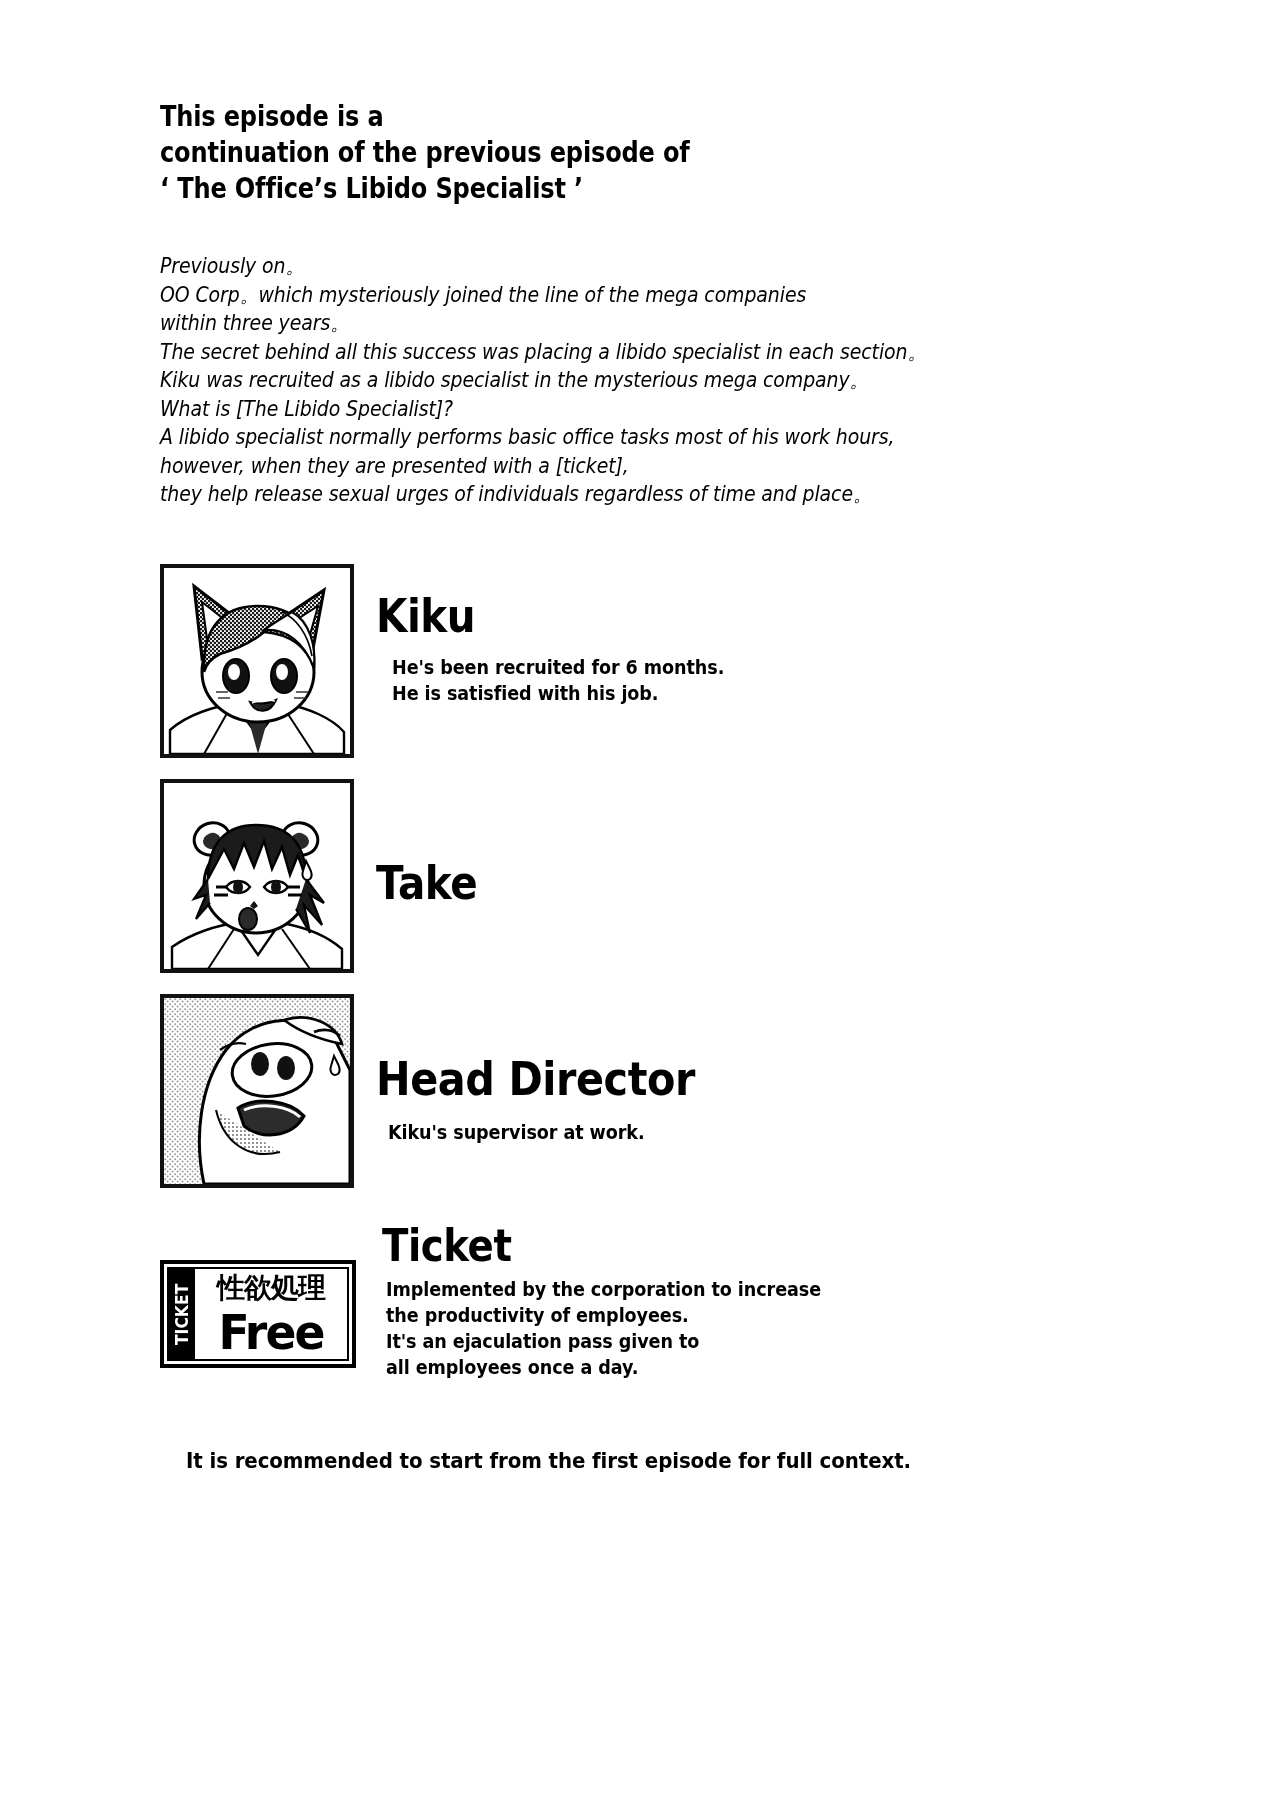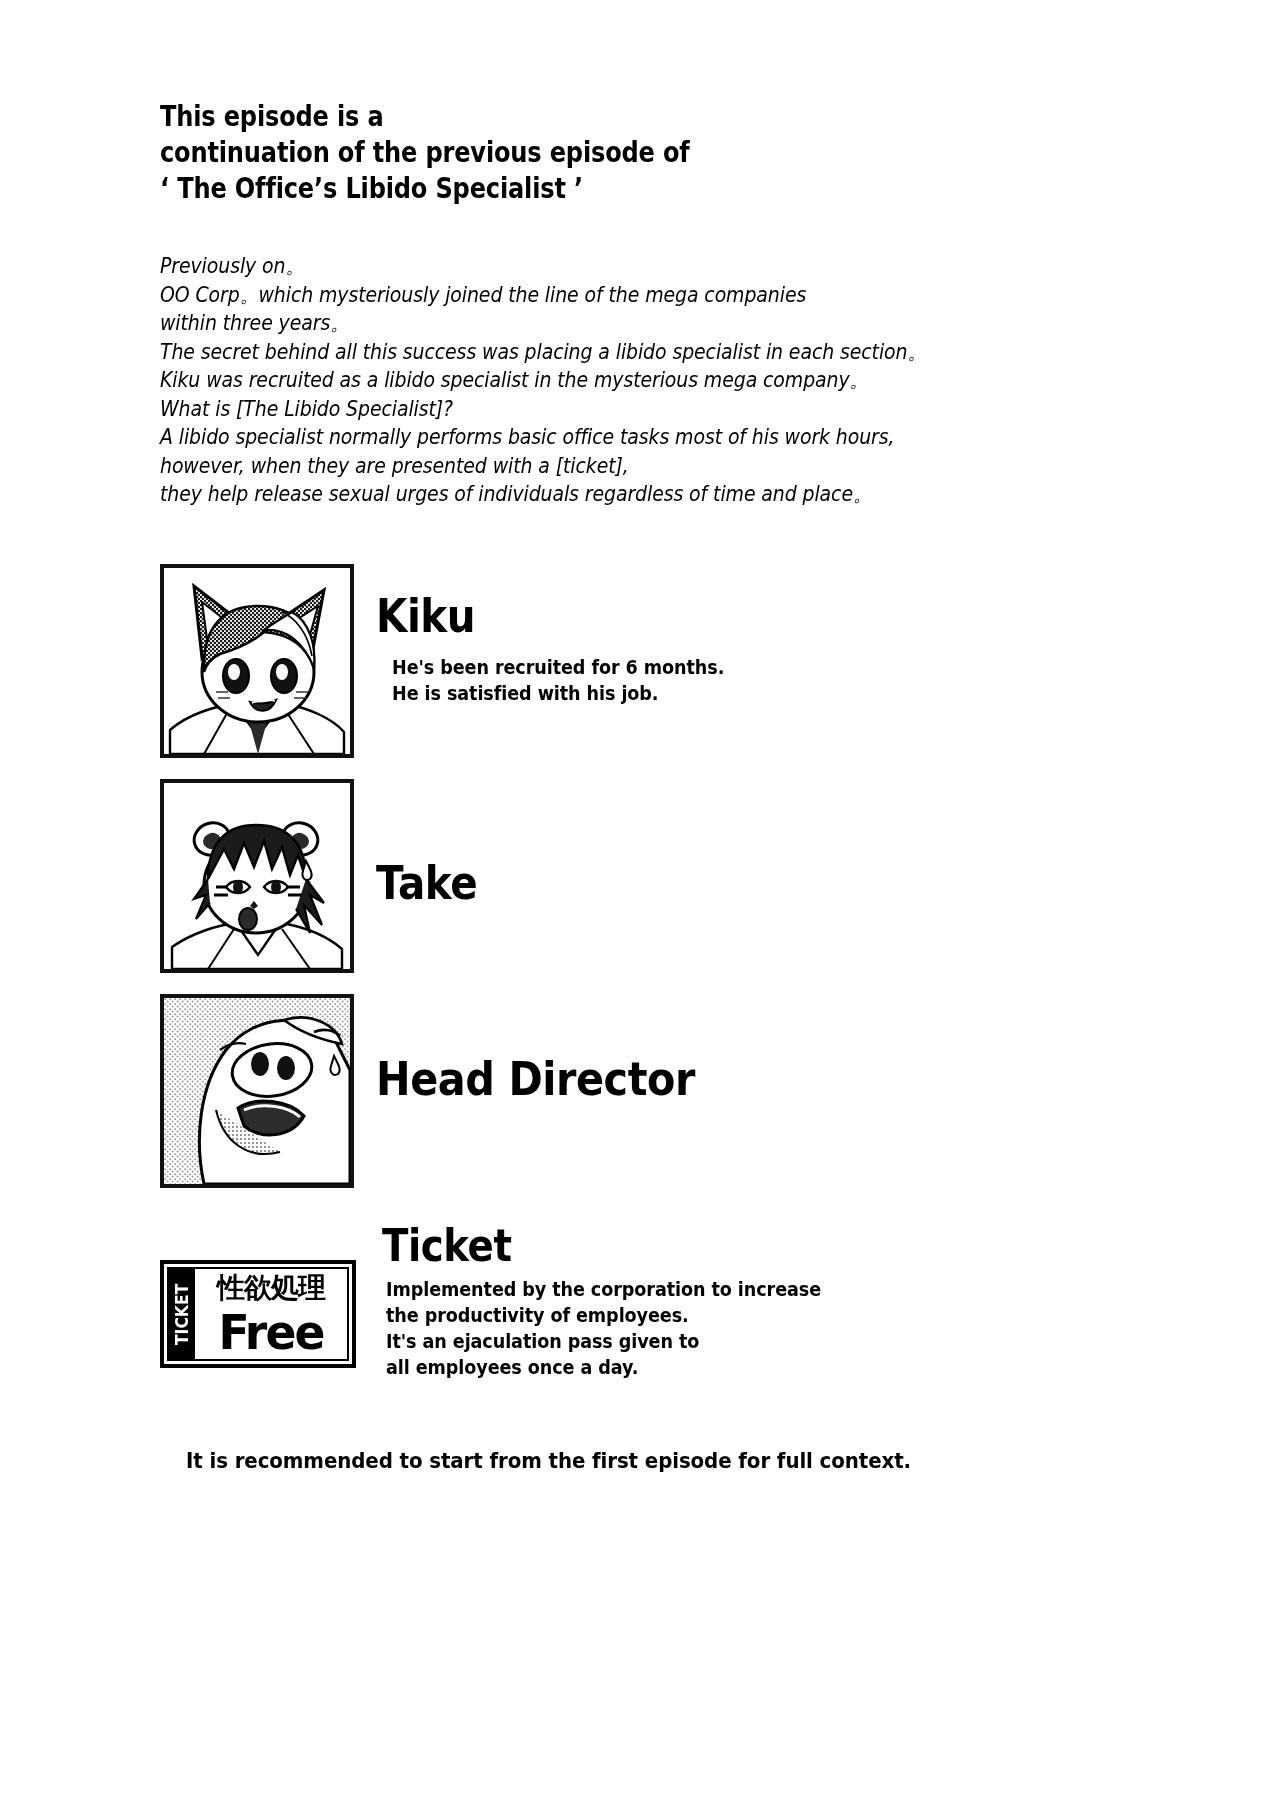--- a/index.html
+++ b/index.html
@@ -375,20 +375,23 @@
         <path d="M52 112 C60 146 86 162 116 154" fill="url(#toneH2)" stroke="#000" stroke-width="2"></path>
 
         <path d="M150 34 C160 30 170 32 176 38" fill="none" stroke="#000" stroke-width="2.6"></path>
         <path d="M56 52 C64 46 74 44 82 46" fill="none" stroke="#000" stroke-width="2.2"></path>
 
         <path d="M170 58 C174 66 178 72 174 76 C169 79 165 74 167 68 Z" fill="#ffffff" stroke="#000" stroke-width="2"></path>
       </svg>
     </div>
     <div class="body">
       <div class="name">Head Director</div>
+      <div class="desc">
+        <div class="desc-line">Kiku's supervisor at work.</div>
+      </div>
     </div>
   </div>
 
   <div class="profile" id="row-ticket">
     <div class="ticket-frame">
       <div class="ticket-inner">
         <div class="ticket-sidebar">
           <span>TICKET</span>
         </div>
         <div class="ticket-main">

